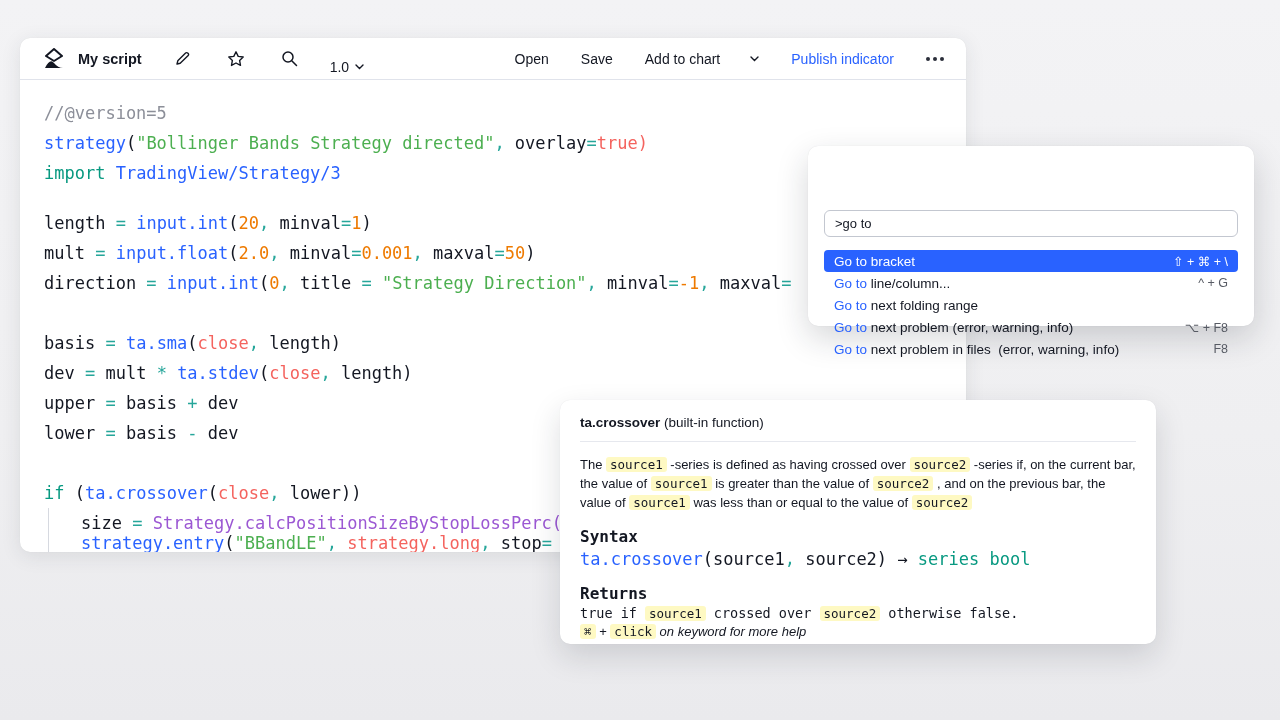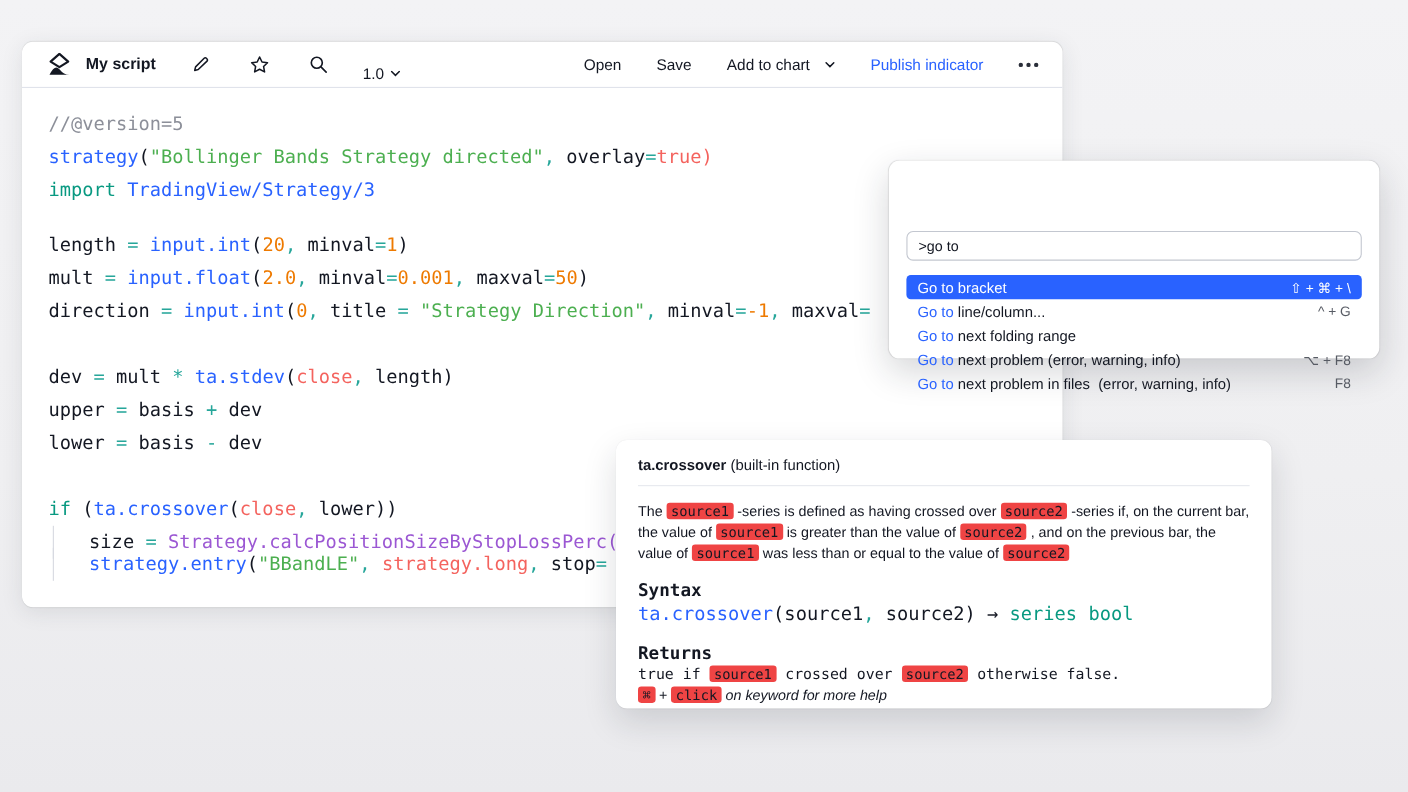--- a/index.html
+++ b/index.html
@@ -17,21 +17,21 @@
     box-shadow:0 4px 20px rgba(40,45,60,.10),0 0 1px rgba(0,0,0,.10);z-index:1;}
   .toolbar{height:42px;display:flex;align-items:center;padding:0 22px;
     border-bottom:1px solid #e0e3eb;box-sizing:border-box;}
   .tb-title{font-weight:700;font-size:14.5px;margin-left:12px;}
   .tb-icons{display:flex;align-items:center;gap:36px;margin-left:32px;}
   .tb-icon{display:flex;align-items:center;cursor:pointer;}
   .tb-version{display:flex;align-items:center;gap:6px;font-size:14px;margin-left:32px;cursor:pointer;margin-top:16px;}
   .tb-spacer{flex:1;}
   .tb-right{display:flex;align-items:center;gap:32px;font-size:14px;}
   .tb-btn{cursor:pointer;white-space:nowrap;}
-  .tb-split{display:flex;align-items:center;gap:14px;}
+  .tb-split{display:flex;align-items:center;gap:30px;}
   .tb-publish{color:var(--blue);}
   .tb-dots{display:flex;gap:3px;align-items:center;cursor:pointer;}
   .tb-dots i{width:4px;height:4px;border-radius:50%;background:#2a2e39;display:block;}
 
   
   .code{position:absolute;top:42px;left:0;right:0;bottom:0;
     font-family:"DejaVu Sans Mono","Liberation Mono",monospace;font-size:17px;
     padding:18px 0 0 24px;}
   .line{height:30px;line-height:30px;white-space:pre;}
   .line.gap-sm{height:20px;}
@@ -61,21 +61,21 @@
 
   
   .tooltip{position:absolute;left:560px;top:400px;width:596px;height:244px;background:#fff;
     border-radius:10px;box-shadow:0 12px 30px rgba(30,34,45,.15),0 0 1px rgba(0,0,0,.10);
     z-index:2;box-sizing:border-box;font-size:13px;}
   .tt-head{padding:15px 20px 11px;font-size:13.5px;}
   .tt-head b{font-weight:700;}
   .tt-div{height:1px;background:#e6e8ee;margin:0 20px;}
   .tt-desc{padding:13px 20px 0;line-height:19px;color:var(--text);}
   .chip{font-family:"DejaVu Sans Mono","Liberation Mono",monospace;font-size:12.5px;
-    background:#ef4444;border-radius:3px;padding:0 4px;}
+    background:#fef9c3;border-radius:3px;padding:0 4px;}
   .tt-label{margin:15px 20px 0;font-family:"DejaVu Sans Mono","Liberation Mono",monospace;
     font-weight:700;font-size:16px;}
   .tt-code{padding:3px 20px 0;font-family:"DejaVu Sans Mono","Liberation Mono",monospace;
     font-size:17px;white-space:pre;}
   .tt-returns-line{padding:2px 20px 0;font-family:"DejaVu Sans Mono","Liberation Mono",monospace;
     font-size:13.5px;}
   .tt-hint{padding:3px 20px 0;font-size:13px;}
   .tt-hint .it{font-style:italic;}
 
   svg{display:block;}
@@ -136,20 +136,21 @@
   </div>
   <div class="code" id="code">
       <div class="line"><span class="tok-c">//@version=5</span></div>
       <div class="line"><span class="tok-b">strategy</span><span class="tok-v">(</span><span class="tok-s">"Bollinger Bands Strategy directed"</span><span class="tok-o">,</span><span class="tok-v"> overlay</span><span class="tok-o">=</span><span class="tok-r">true)</span></div>
       <div class="line"><span class="tok-k">import </span><span class="tok-b">TradingView/Strategy/3</span></div>
       <div class="line gap-sm"></div>
       <div class="line"><span class="tok-v">length </span><span class="tok-o">=</span><span class="tok-v"> </span><span class="tok-b">input.int</span><span class="tok-v">(</span><span class="tok-n">20</span><span class="tok-o">,</span><span class="tok-v"> minval</span><span class="tok-o">=</span><span class="tok-n">1</span><span class="tok-v">)</span></div>
       <div class="line"><span class="tok-v">mult </span><span class="tok-o">=</span><span class="tok-v"> </span><span class="tok-b">input.float</span><span class="tok-v">(</span><span class="tok-n">2.0</span><span class="tok-o">,</span><span class="tok-v"> minval</span><span class="tok-o">=</span><span class="tok-n">0.001</span><span class="tok-o">,</span><span class="tok-v"> maxval</span><span class="tok-o">=</span><span class="tok-n">50</span><span class="tok-v">)</span></div>
       <div class="line"><span class="tok-v">direction </span><span class="tok-o">=</span><span class="tok-v"> </span><span class="tok-b">input.int</span><span class="tok-v">(</span><span class="tok-n">0</span><span class="tok-o">,</span><span class="tok-v"> title </span><span class="tok-o">=</span><span class="tok-v"> </span><span class="tok-s">"Strategy Direction"</span><span class="tok-o">,</span><span class="tok-v"> minval</span><span class="tok-o">=</span><span class="tok-n">-1</span><span class="tok-o">,</span><span class="tok-v"> maxval</span><span class="tok-o">=</span></div>
       <div class="line"></div>
+      <div class="line"><span class="tok-v">basis </span><span class="tok-o">=</span><span class="tok-v"> </span><span class="tok-b">ta.sma</span><span class="tok-v">(</span><span class="tok-r">close</span><span class="tok-o">,</span><span class="tok-v"> length)</span></div>
       <div class="line"><span class="tok-v">dev </span><span class="tok-o">=</span><span class="tok-v"> mult </span><span class="tok-o">*</span><span class="tok-v"> </span><span class="tok-b">ta.stdev</span><span class="tok-v">(</span><span class="tok-r">close</span><span class="tok-o">,</span><span class="tok-v"> length)</span></div>
       <div class="line"><span class="tok-v">upper </span><span class="tok-o">=</span><span class="tok-v"> basis </span><span class="tok-o">+</span><span class="tok-v"> dev</span></div>
       <div class="line"><span class="tok-v">lower </span><span class="tok-o">=</span><span class="tok-v"> basis </span><span class="tok-o">-</span><span class="tok-v"> dev</span></div>
       <div class="line"></div>
       <div class="line"><span class="tok-k">if</span><span class="tok-v"> (</span><span class="tok-b">ta.crossover</span><span class="tok-v">(</span><span class="tok-r">close</span><span class="tok-o">,</span><span class="tok-v"> lower))</span></div>
       <div class="line ind"><span class="tok-v">size </span><span class="tok-o">=</span><span class="tok-v"> </span><span class="tok-p">Strategy.calcPositionSizeByStopLossPerc(</span></div>
       <div class="line ind pull"><span class="tok-b">strategy.entry</span><span class="tok-v">(</span><span class="tok-s">"BBandLE"</span><span class="tok-o">,</span><span class="tok-v"> </span><span class="tok-r">strategy.long</span><span class="tok-o">,</span><span class="tok-v"> stop</span><span class="tok-o">=</span></div>
     </div>
 </div>
 

